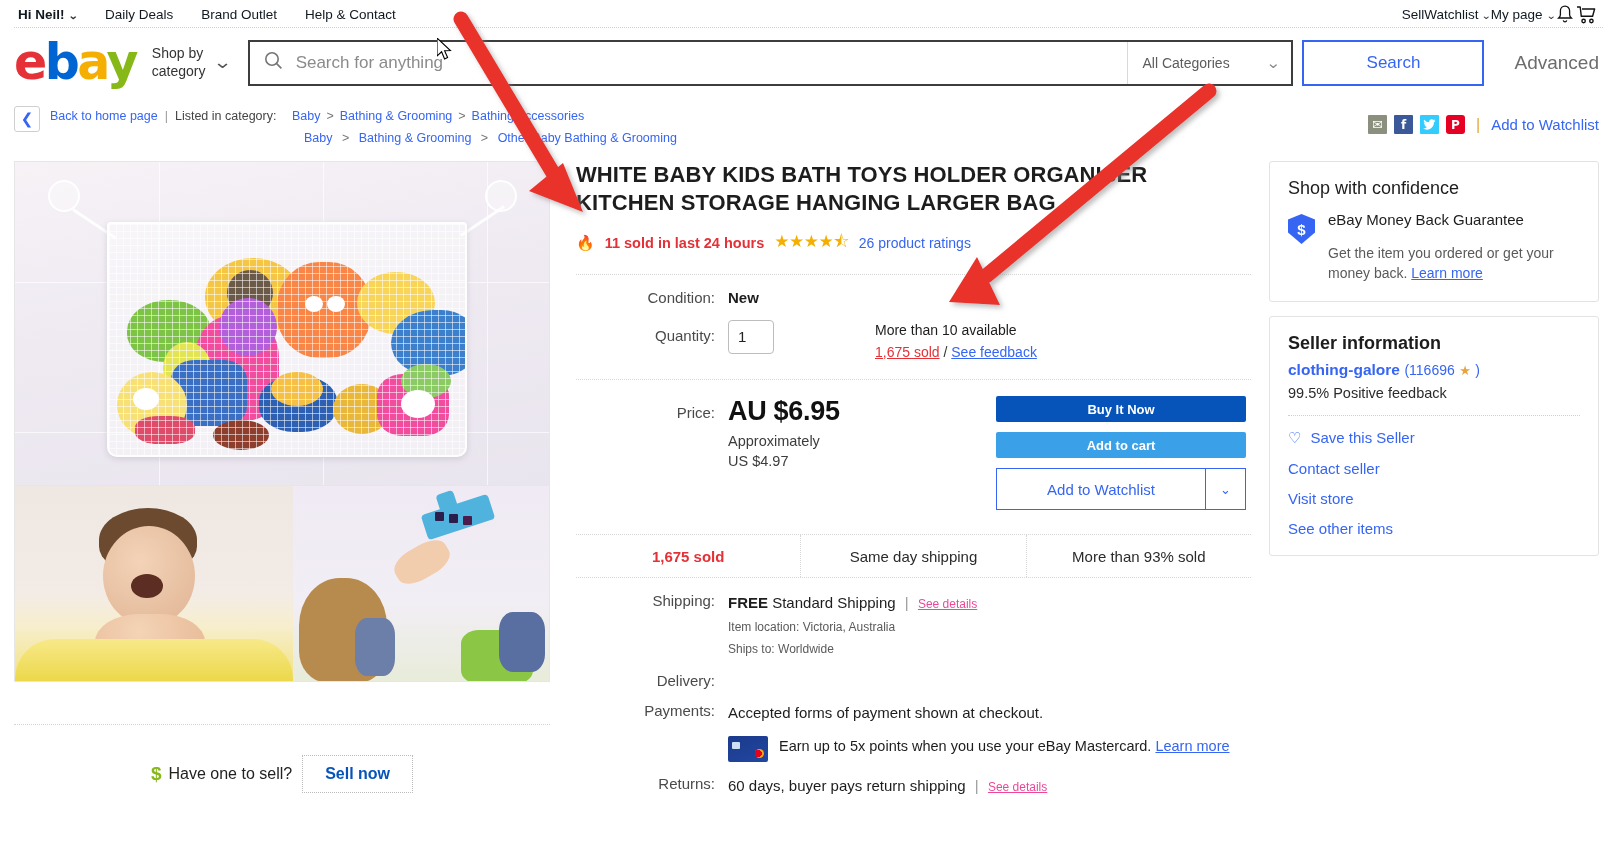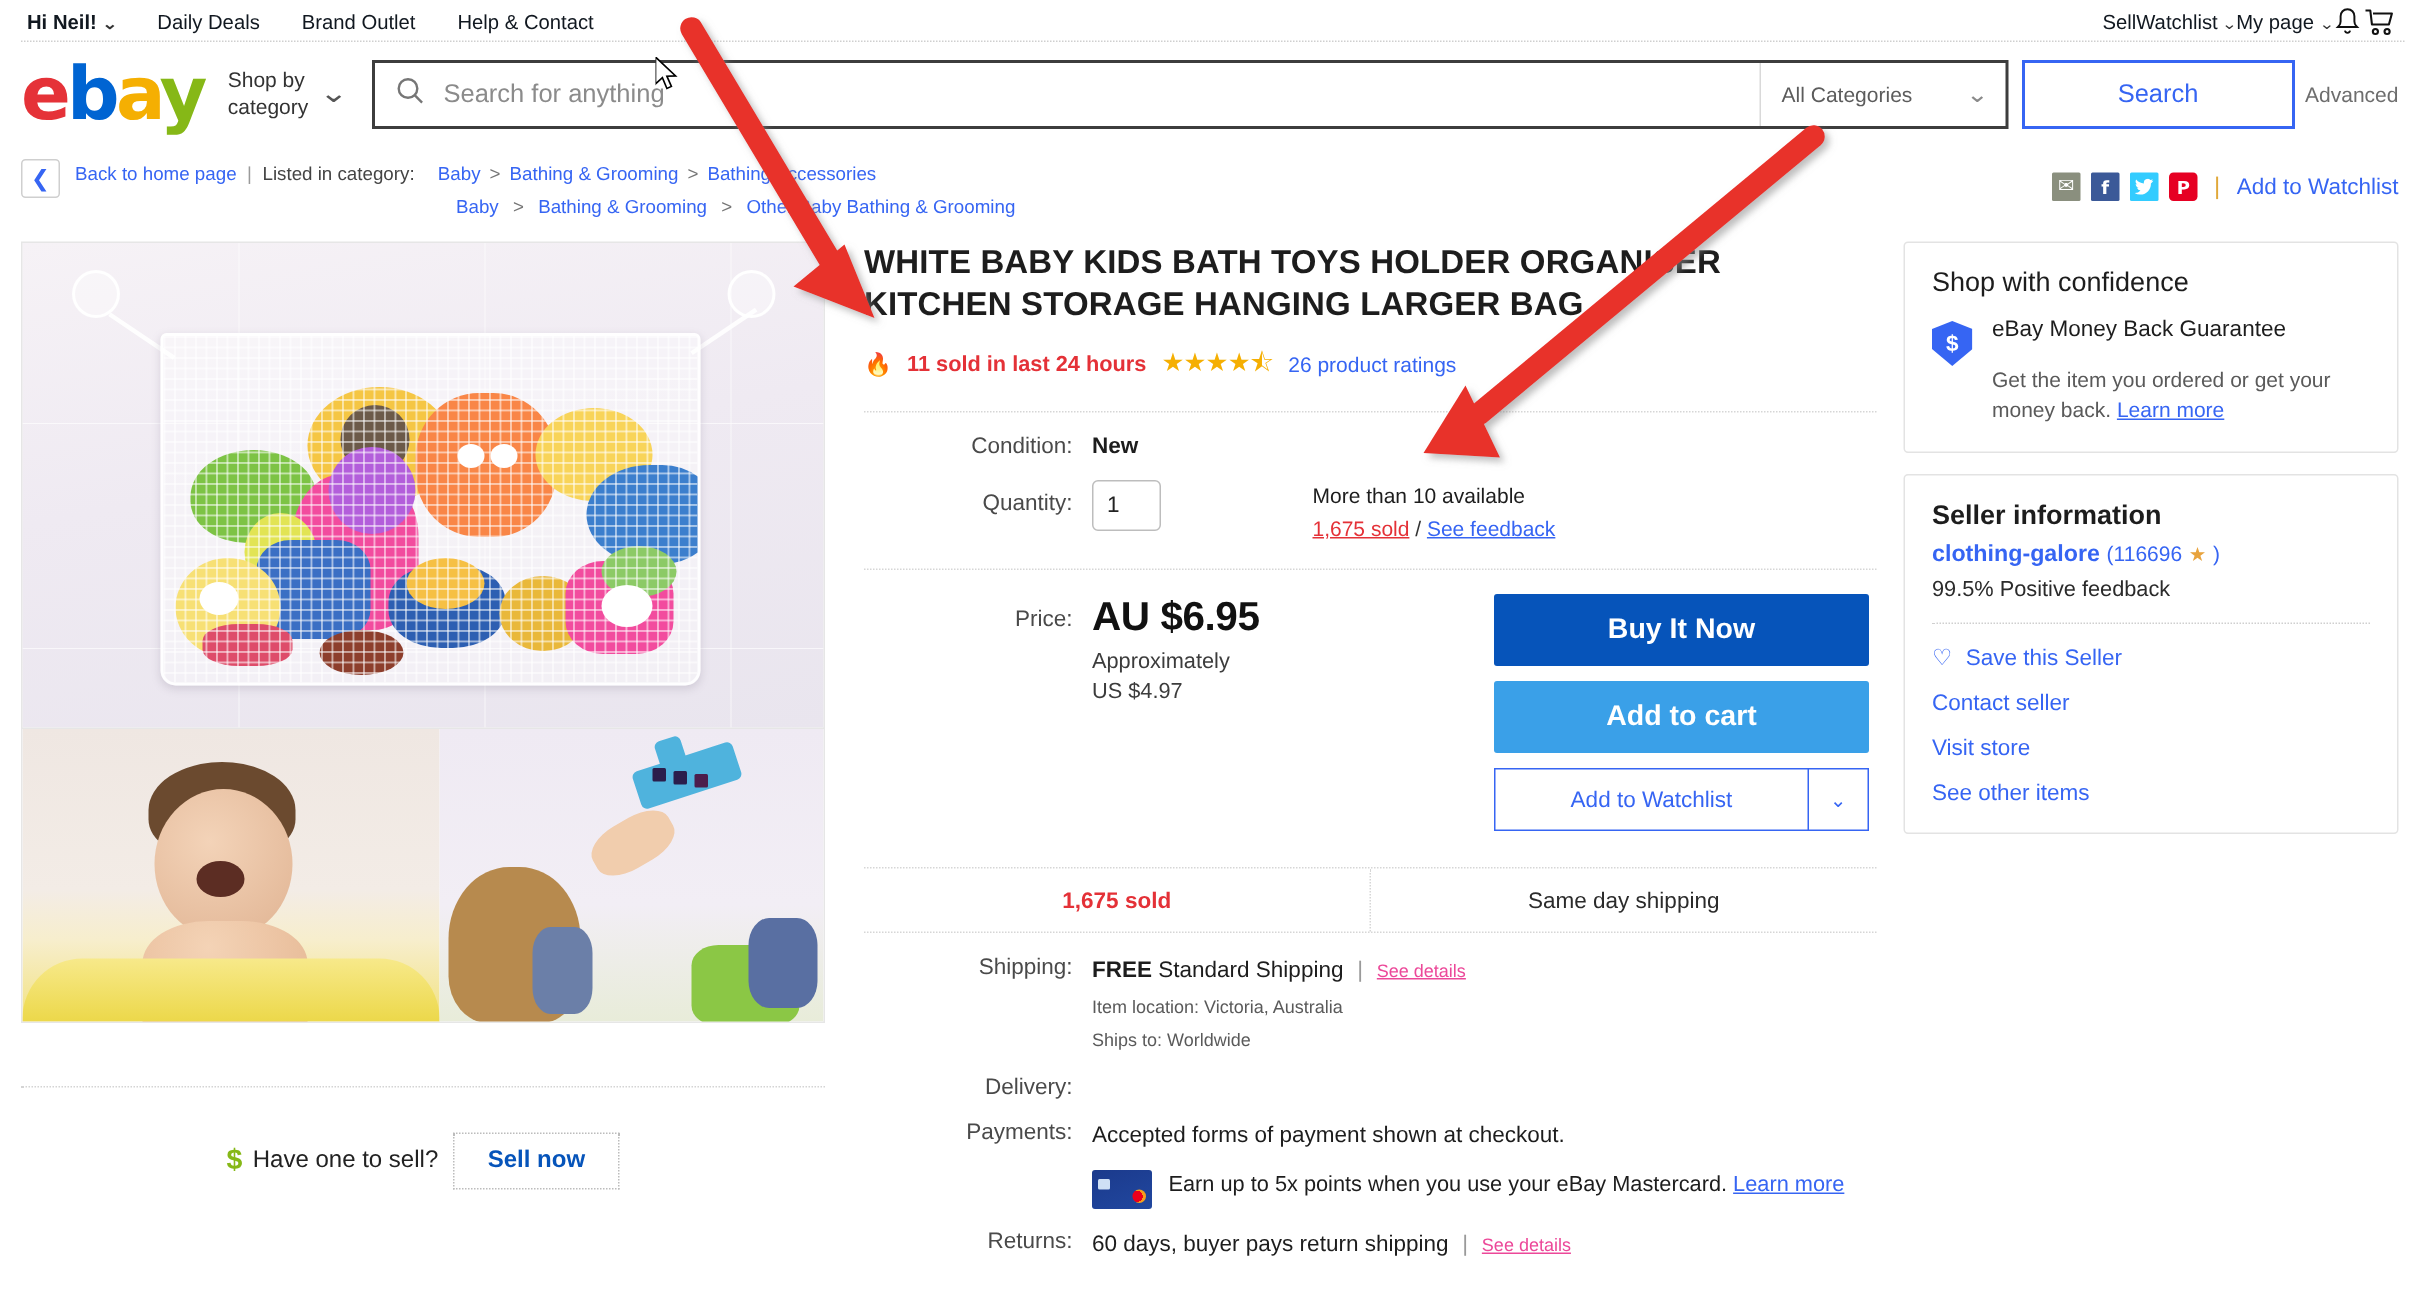--- a/index.html
+++ b/index.html
@@ -119,22 +119,22 @@
     height: 46px;
     margin-left: 9px;
     border: 2px solid #3665f3;
     background: #fff;
     color: #3665f3;
     font-size: 17px;
     font-family: "Liberation Sans", sans-serif;
     cursor: pointer;
   }
   .advanced-link {
-    margin-left: 7px;
-    font-size: 14px;
+    margin-left: 30px;
+    font-size: 19px;
     color: #6d6d6d;
     text-decoration: none;
     white-space: nowrap;
   }
 
   
   .crumb-row {
     display: flex;
     align-items: flex-start;
     padding: 4px 18px 0 14px;
@@ -350,25 +350,25 @@
   .fb-link { color: #3665f3; text-decoration: underline; }
 
   .buy-block { display: flex; padding-top: 16px; }
   .price-col { width: 420px; flex: none; display: flex; }
   .price-label { width: 152px; text-align: right; padding-right: 13px; font-size: 15px; color: #4a4a4a; padding-top: 8px;}
   .price-main { font-size: 27px; font-weight: bold; color: #111; letter-spacing: -.3px; }
   .price-approx { font-size: 14.5px; color: #3c3c3c; line-height: 1.35; margin-top: 5px; }
 
   .btn-col { flex: 1; display: flex; flex-direction: column; gap: 10px; max-width: 250px; }
   .btn {
-    height: 48px;
+    height: 26px;
     border: none;
     border-radius: 2px;
     color: #fff;
-    font-size: 19px;
+    font-size: 13px;
     font-weight: bold;
     cursor: pointer;
     font-family: "Liberation Sans", sans-serif;
   }
   .btn-buy { background: #0654ba; }
   .btn-cart { background: #3aa0e8; }
   .btn-watch-wrap { display: flex; height: 42px; }
   .btn-watch {
     flex: 1;
     background: #fff;
@@ -695,20 +695,21 @@
         <div class="btn-watch-wrap">
           <button class="btn-watch">Add to Watchlist</button>
           <button class="btn-watch-caret">⌄</button>
         </div>
       </div>
     </div>
 
     <div class="stats-bar">
       <div class="stat red">1,675 sold</div>
       <div class="stat">Same day shipping</div>
+      <div class="stat">More than 93% sold</div>
     </div>
 
     <div class="detail-rows">
       <div class="drow">
         <div class="dlabel">Shipping:</div>
         <div class="dval">
           <span class="free">FREE</span>
           <span>Standard Shipping</span>
           <span class="pipe-sep">|</span>
           <a class="see-details" href="#">See details</a>

